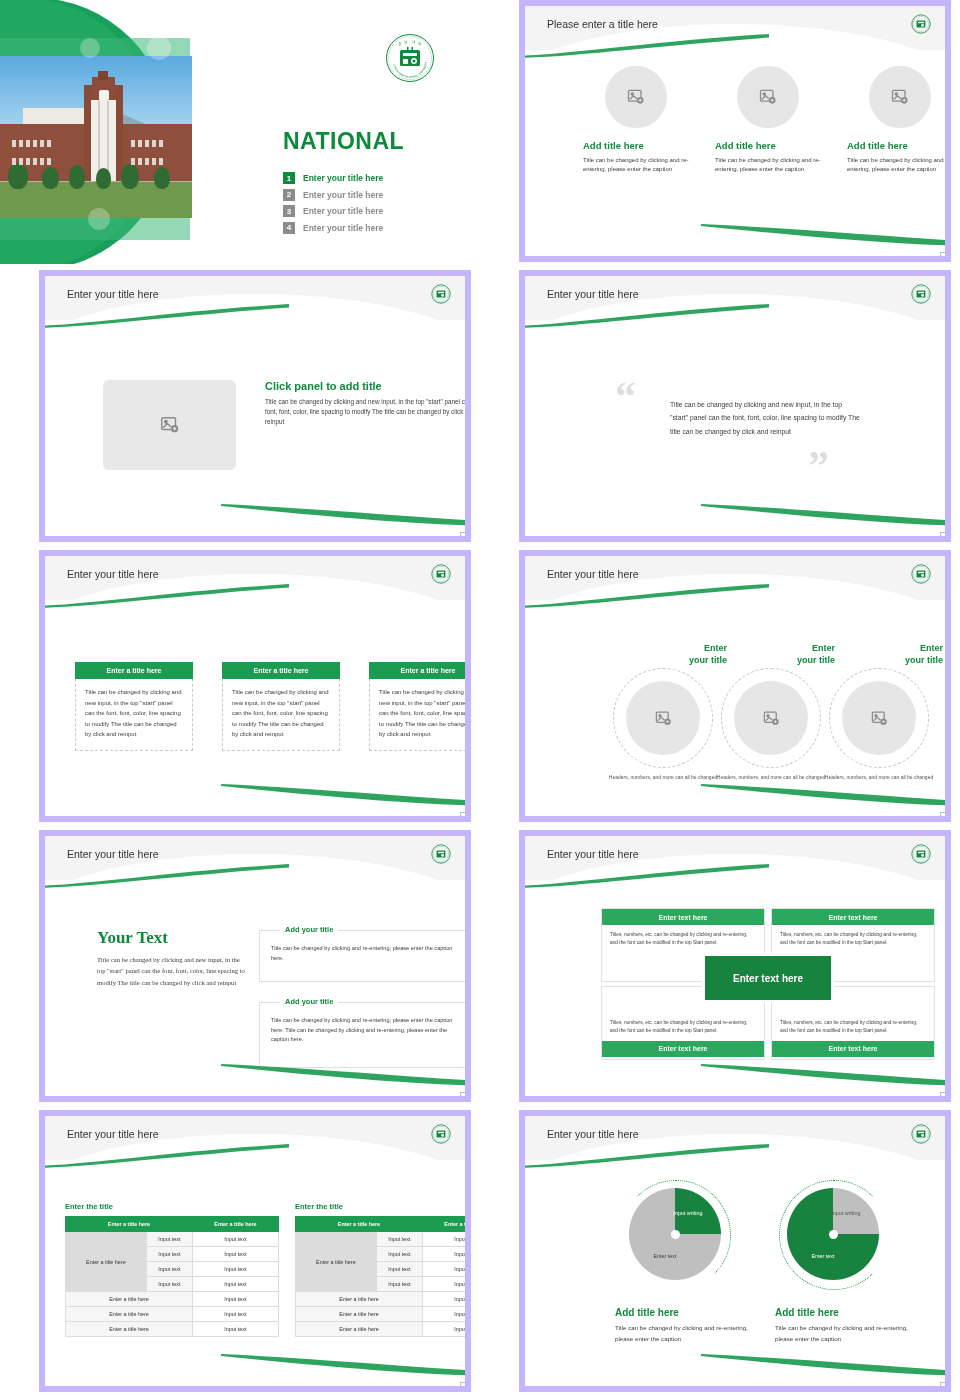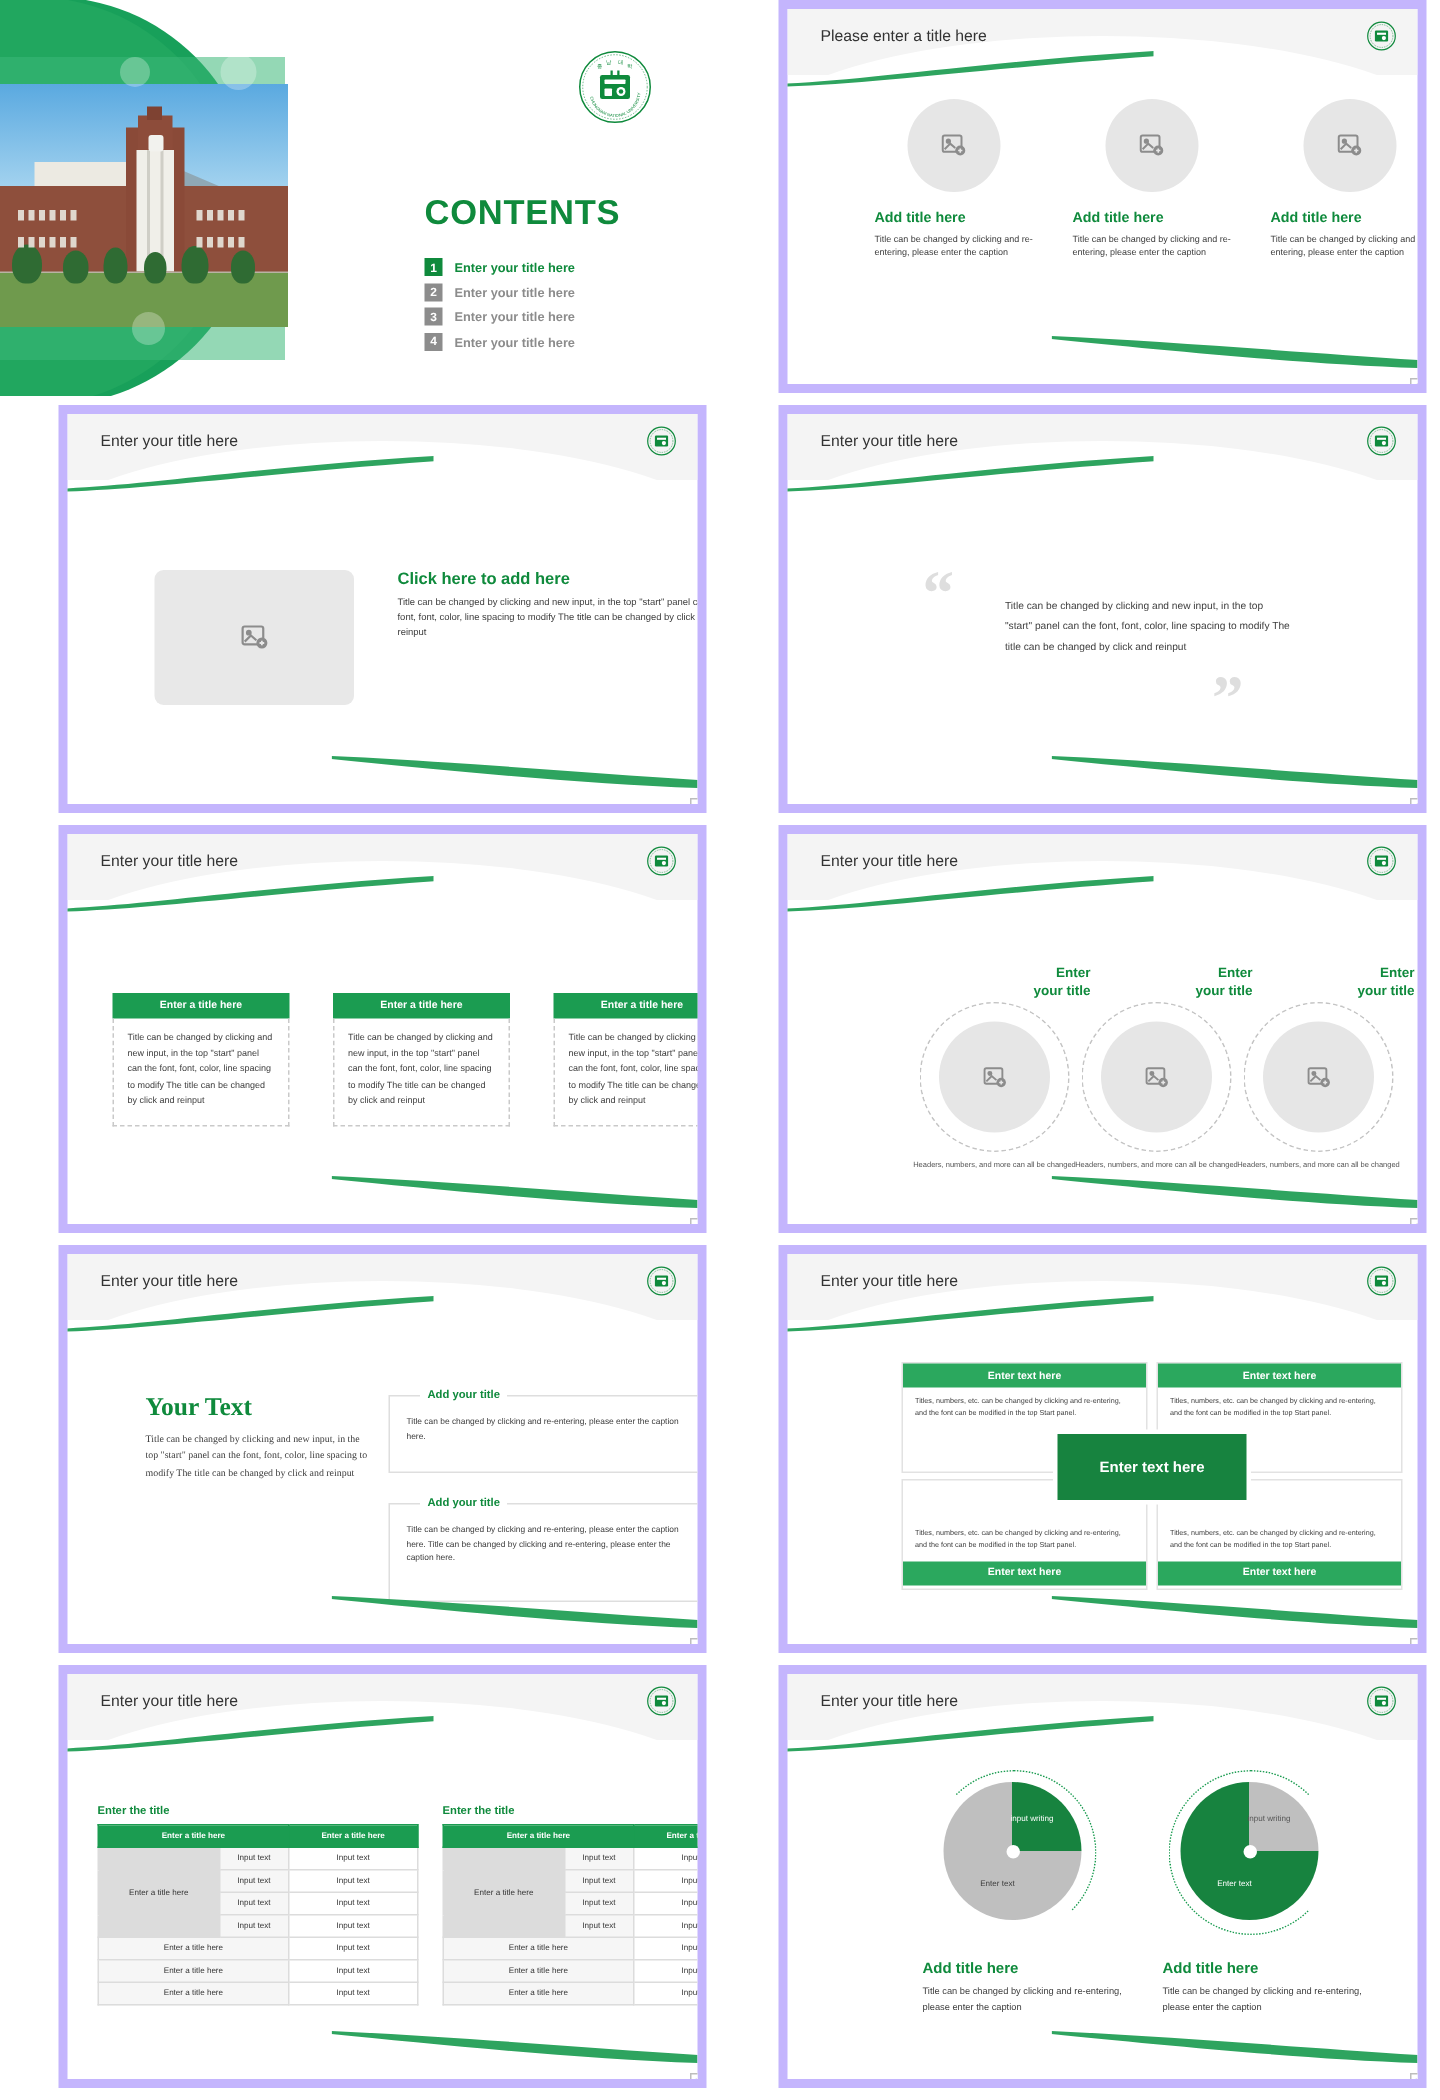--- a/index.html
+++ b/index.html
@@ -299,21 +299,21 @@
             <text x="54" y="19">대</text>
               <text x="66" y="24">학</text>
           </g>
           <path id="lgArc" d="M16,56 A34,34 0 0,0 84,56" fill="none"></path>
           <text font-size="5.6" fill="#0f8a3c" font-family="'Liberation Sans', sans-serif">
             <textPath href="#lgArc" startOffset="7%">CHUNGNAM NATIONAL UNIVERSITY</textPath>
           </text>
         </svg>
       </div>
 
-      <div class="cover-title">CONTENTS</div>
+      <div class="cover-title">NATIONAL</div>
 
       <div class="toc">
         <div class="toc-row active">
           <span class="toc-num">1</span>
           <span class="toc-txt">Enter your title here</span>
         </div>
         <div class="toc-row">
           <span class="toc-num">2</span>
           <span class="toc-txt">Enter your title here</span>
         </div>
@@ -423,21 +423,21 @@
         <div class="ph-rect s3-img">
           <svg width="22" height="22" viewBox="0 0 24 24" fill="none" stroke="#8c8c8c" stroke-width="1.6">
               <rect x="3" y="4" width="15" height="13" rx="1.5"></rect>
               <circle cx="7.5" cy="8.5" r="1.3" fill="#8c8c8c"></circle>
               <path d="M4.5 15 L9 10.5 L13 14"></path>
               <circle cx="17" cy="16" r="4" fill="#8c8c8c" stroke="none"></circle>
               <path d="M17 14.3v3.4M15.3 16h3.4" stroke="#e8e8e8" stroke-width="1.3"></path>
             </svg>
         </div>
         <div class="s3-txt">
-          <div class="gtitle s3-h">Click here to add here</div>
+          <div class="gtitle s3-h">Click panel to add title</div>
           <div class="btxt s3-p">Title can be changed by clicking and new input, in the top "start" panel can the font, font, color, line spacing to modify The title can be changed by click and reinput</div>
         </div>
       </div>
       <div class="swoosh-bot">
         <svg width="280" height="22" viewBox="0 0 280 22">
             <path d="M280,22 C200,22 80,10 0,2 L0,0 C90,4 200,14 280,18 Z" fill="#2ea45f"></path>
           </svg>
       </div>
       <div class="pgnum">4</div>
     </div>

